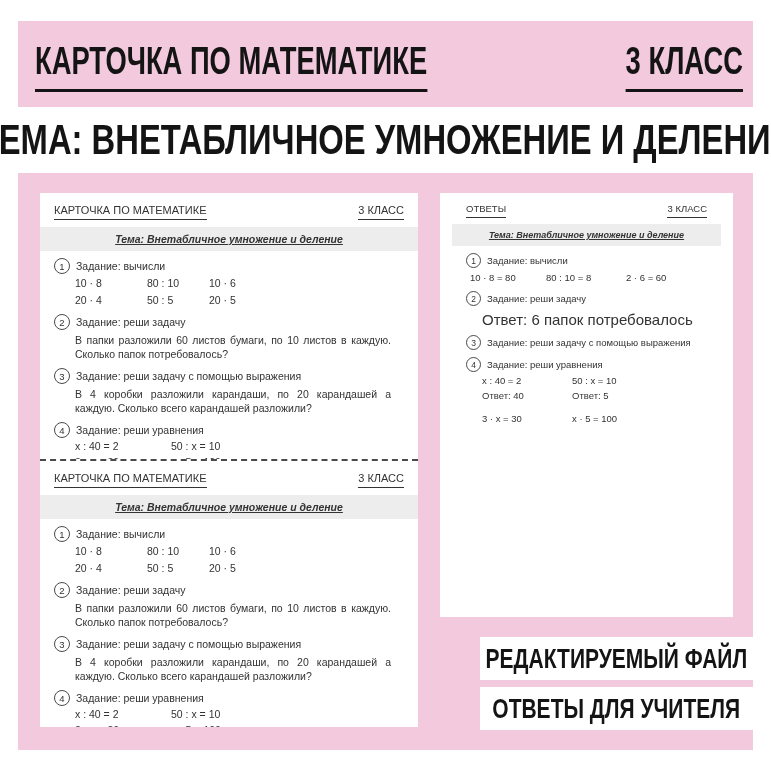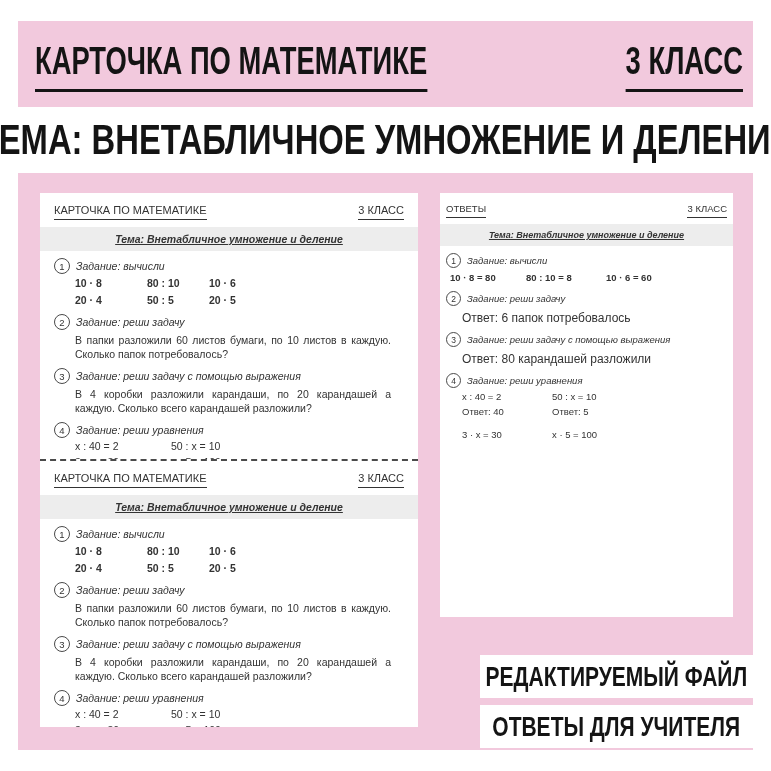--- a/index.html
+++ b/index.html
@@ -29,62 +29,62 @@
     position:absolute;left:18px;top:107px;width:735px;height:66px;background:#ffffff;
     display:flex;align-items:center;justify-content:center;
   }
   .subject-text{font-size:42px;transform:scaleX(0.78);transform-origin:center center;}
   .content{
     position:absolute;left:18px;top:173px;width:735px;height:577px;background:#f2c9dd;
   }
   
   .card{background:#ffffff;position:absolute;box-sizing:border-box;color:#333;}
   .worksheet-card{left:22px;top:20px;width:378px;height:534px;display:flex;flex-direction:column;}
-  .answers-card{left:422px;top:20px;width:293px;height:424px;padding:10px 6px 0;overflow:hidden;}
+  .answers-card{left:422px;top:20px;width:293px;height:424px;padding:10px 26px 0;overflow:hidden;}
   .subcard{flex:1 1 0;padding:11px 14px 0;overflow:hidden;box-sizing:border-box;}
   .dashed{border-top:2px dashed #4a4a4a;height:0;margin:0;}
   .card-header{display:flex;justify-content:space-between;align-items:baseline;}
   .card-title,.card-grade{
     font-size:11px;color:#333;border-bottom:1px solid #333;padding-bottom:3px;white-space:nowrap;
   }
   .theme-band{
     background:#ededed;margin:7px -14px 0;height:24px;
     display:flex;align-items:center;justify-content:center;
   }
   .theme-text{font-size:10.5px;font-style:italic;font-weight:bold;text-decoration:underline;color:#333;}
   .task-head{display:flex;align-items:center;margin-top:7px;}
   .circle{
     width:14px;height:14px;border:1px solid #4a4a4a;border-radius:50%;
     display:flex;align-items:center;justify-content:center;
     font-size:9.5px;color:#333;flex:0 0 auto;margin-right:6px;
   }
-  .task-label{font-size:10.5px;color:#333;font-style:italic;}
-  .exp-row{display:grid;grid-template-columns:72px 62px auto;margin:3px 0 0 21px;font-weight:bold;}
+  .task-label{font-size:10.5px;color:#333;}
+  .exp-row{display:grid;grid-template-columns:72px 62px auto;margin:3px 0 0 21px;}
   .exp{font-size:10.5px;line-height:13.5px;color:#333;}
   .task-text{
     margin:4px 12px 0 21px;font-size:10.5px;line-height:13.5px;
     text-align:justify;color:#333;padding-right:1px;
   }
   .eq-row{display:grid;grid-template-columns:96px auto;margin:2px 0 0 21px;}
   .eq{font-size:10.5px;line-height:13.5px;color:#333;}
   
   .small .card-title,.small .card-grade{font-size:9.5px;}
   .small .theme-band{height:22px;margin-top:6px;}
   .small .theme-text{font-size:9px;}
   .small .task-label{font-size:9.5px;}
   .small .circle{width:13px;height:13px;font-size:8.5px;}
   .small .exp-row{grid-template-columns:76px 80px auto;margin:3px 0 0 4px;}
   .small .exp{font-size:9.5px;line-height:13px;}
-  .small .answer-line{margin:5px 0 0 16px;font-size:12px;color:#333;}
+  .small .answer-line{margin:5px 0 0 16px;font-size:15px;color:#333;}
   .small .eq-row{grid-template-columns:90px auto;margin:2px 0 0 16px;}
   .small .eq{font-size:9.5px;line-height:13px;}
   .pair-group{margin-top:2px;}
   .pair-group.gap{margin-top:10px;}
   
-  .badges{position:absolute;right:0;top:482px;width:273px;}
+  .badges{position:absolute;right:0;top:464px;width:273px;}
   .badge{
     background:#ffffff;height:43px;margin-bottom:7px;
     display:flex;align-items:center;justify-content:center;
   }
   .badge-text{font-size:28px;transform:scaleX(0.75);transform-origin:center center;}
 </style>
 </head>
 <body>
 
 <div class="top-band">
@@ -199,32 +199,31 @@
       <div class="theme-band">
         <span class="theme-text">Тема: Внетабличное умножение и деление</span>
       </div>
       <div class="task-head">
         <span class="circle">1</span>
         <span class="task-label">Задание: вычисли</span>
       </div>
       <div class="exp-row">
         <span class="exp">10 · 8 = 80</span>
         <span class="exp">80 : 10 = 8</span>
-        <span class="exp">10 · 6 = 60</span>
+        <span class="exp">2 · 6 = 60</span>
       </div>
       <div class="task-head">
         <span class="circle">2</span>
         <span class="task-label">Задание: реши задачу</span>
       </div>
       <div class="answer-line">Ответ: 6 папок потребовалось</div>
       <div class="task-head">
         <span class="circle">3</span>
         <span class="task-label">Задание: реши задачу с помощью выражения</span>
       </div>
-      <div class="answer-line">Ответ: 80 карандашей разложили</div>
       <div class="task-head">
         <span class="circle">4</span>
         <span class="task-label">Задание: реши уравнения</span>
       </div>
       <div class="pair-group">
         <div class="eq-row">
           <span class="eq">x : 40 = 2</span>
           <span class="eq">50 : x = 10</span>
         </div>
         <div class="eq-row">

